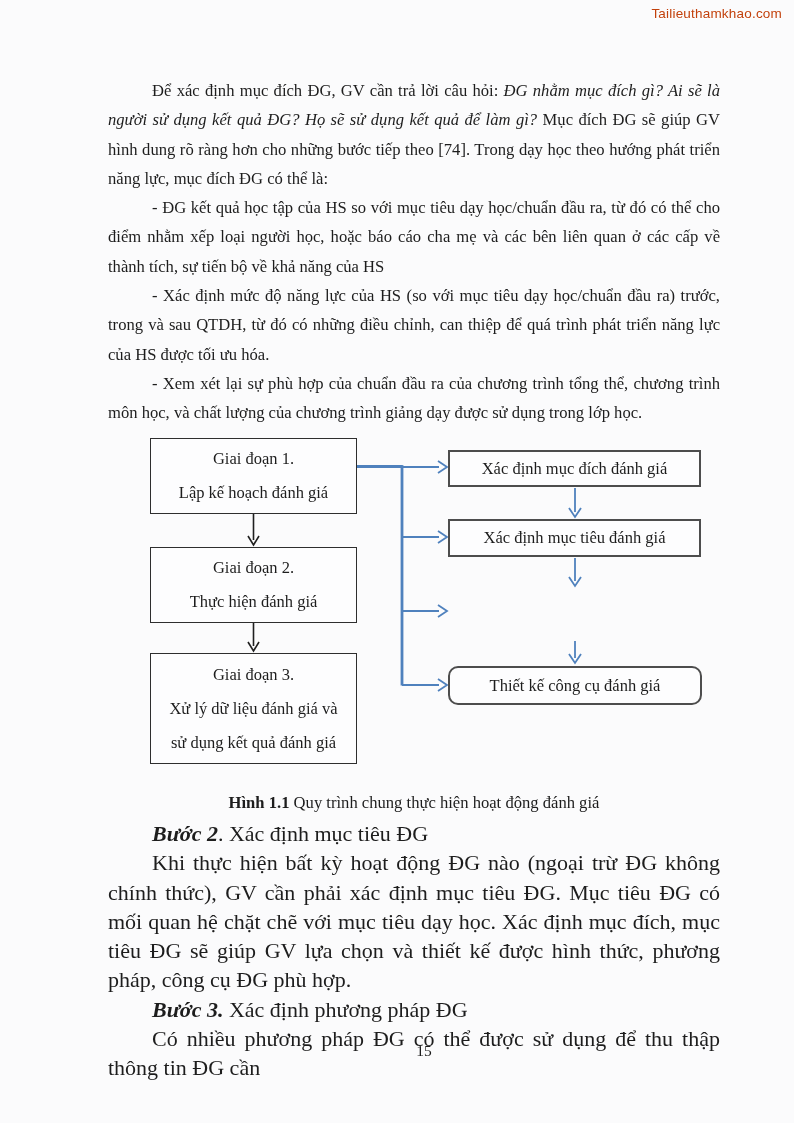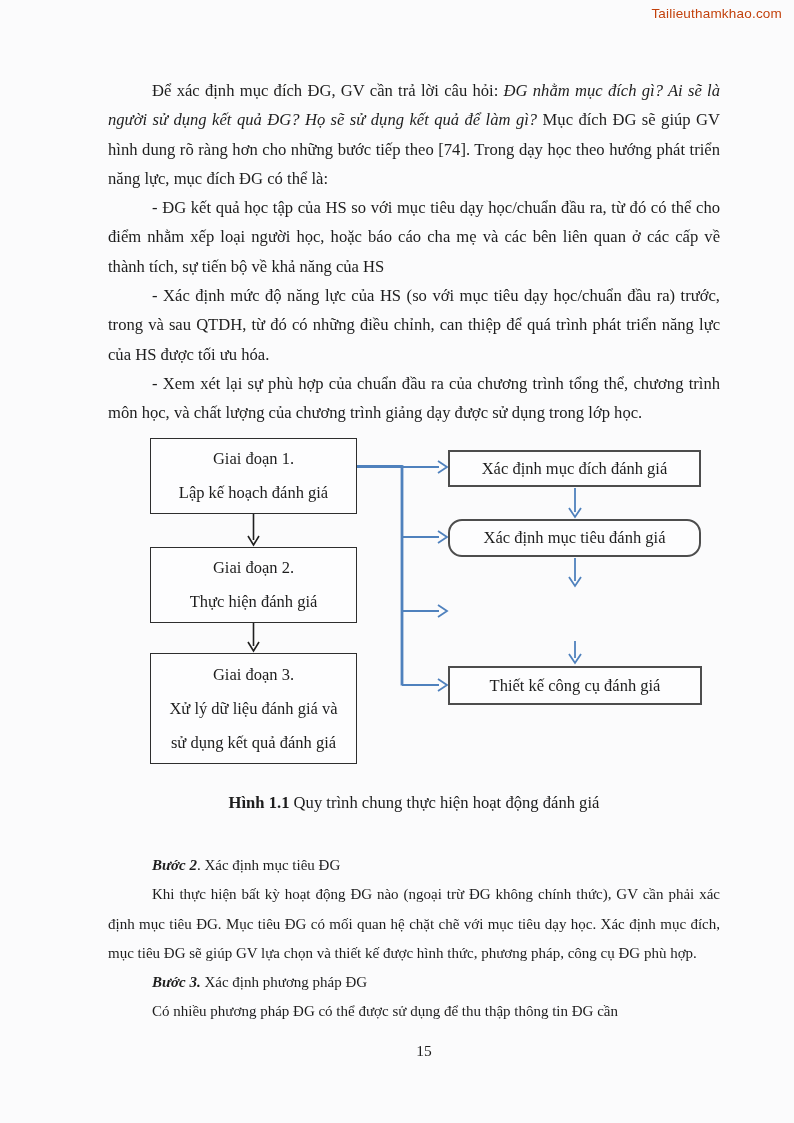--- a/index.html
+++ b/index.html
@@ -38,31 +38,31 @@
     text-align:center;
     font-size:16.5px;
     box-sizing:border-box;
   }
   .fbox.left{border:1.6px solid #2e2e2e;line-height:34px;}
   .fbox.right{border:2px solid #4d4d4d;line-height:24px;padding:2px 6px;}
   .b1{left:150px;top:438px;width:207px;height:76px;}
   .b2{left:150px;top:547px;width:207px;height:76px;}
   .b3{left:150px;top:653px;width:207px;height:111px;}
   .rA{left:448px;top:450px;width:253px;height:37px;text-align:right;}
-  .rB{left:448px;top:519px;width:253px;height:38px;border-radius:14px;}
+  .rB{left:448px;top:519px;width:253px;height:38px;}
   .rC{left:448px;top:588px;width:255px;height:52px;}
-  .rD{left:448px;top:666px;width:254px;height:39px;}
+  .rD{left:448px;top:666px;width:254px;height:39px;border-radius:10px;}
 
   .caption{
     position:absolute;left:108px;top:788px;width:612px;
     font-size:16.6px;line-height:29.3px;text-align:center;
   }
   .section2{
     position:absolute;left:108px;top:819px;width:612px;
-    font-size:15px;line-height:29.3px;margin-top:32px;
+    font-size:22px;line-height:29.3px;
   }
   .section2 p{margin:0;text-indent:44px;}
   .section2 p.just{text-align:justify;}
   .pagenum{
     position:absolute;left:56px;top:1042px;width:736px;
     font-size:15.5px;text-align:center;
   }
 </style>
 </head>
 <body>

